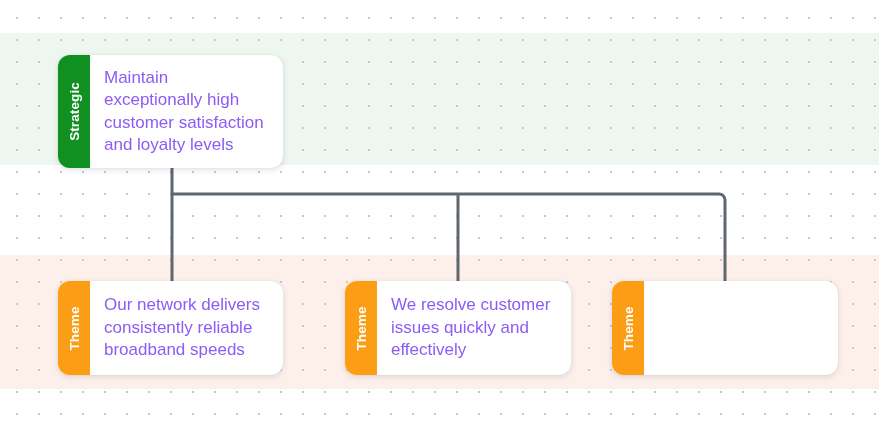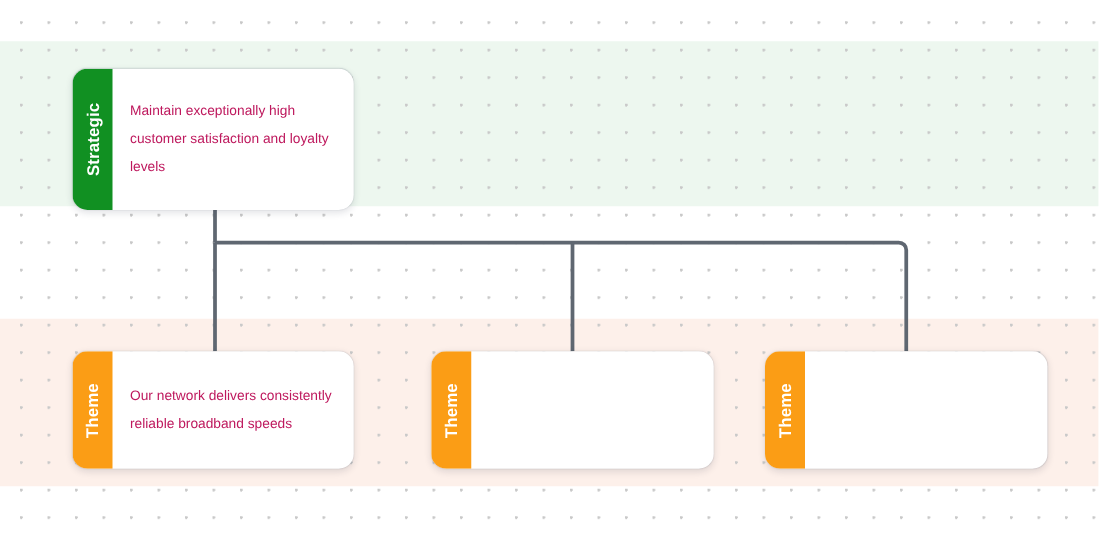--- a/index.html
+++ b/index.html
@@ -93,22 +93,22 @@
   .tab-green { background: #119022; }
   .tab-orange { background: #fb9d15; }
 
   .card-body {
     flex: 1 1 auto;
     display: flex;
     align-items: center;
     padding: 0 14px 0 14px;
   }
   .card-text {
-    color: #be185d;
-    font-size: 11px;
+    color: #8b5cf6;
+    font-size: 17px;
     line-height: 22.5px;
     font-weight: normal;
   }
 
   
   #card-strategic {
     left: 58px;
     top: 55px;
     width: 225px;
     height: 113px;
@@ -167,20 +167,23 @@
     </div>
     <div class="card-body">
       <div class="card-text">Our network delivers consistently reliable broadband speeds</div>
     </div>
   </div>
 
   <div class="card" id="card-theme-2">
     <div class="card-tab tab-orange">
       <span>Theme</span>
     </div>
+    <div class="card-body">
+      <div class="card-text">We resolve customer issues quickly and effectively</div>
+    </div>
   </div>
 
   <div class="card" id="card-theme-3">
     <div class="card-tab tab-orange">
       <span>Theme</span>
     </div>
   </div>
 
 </div>
 

